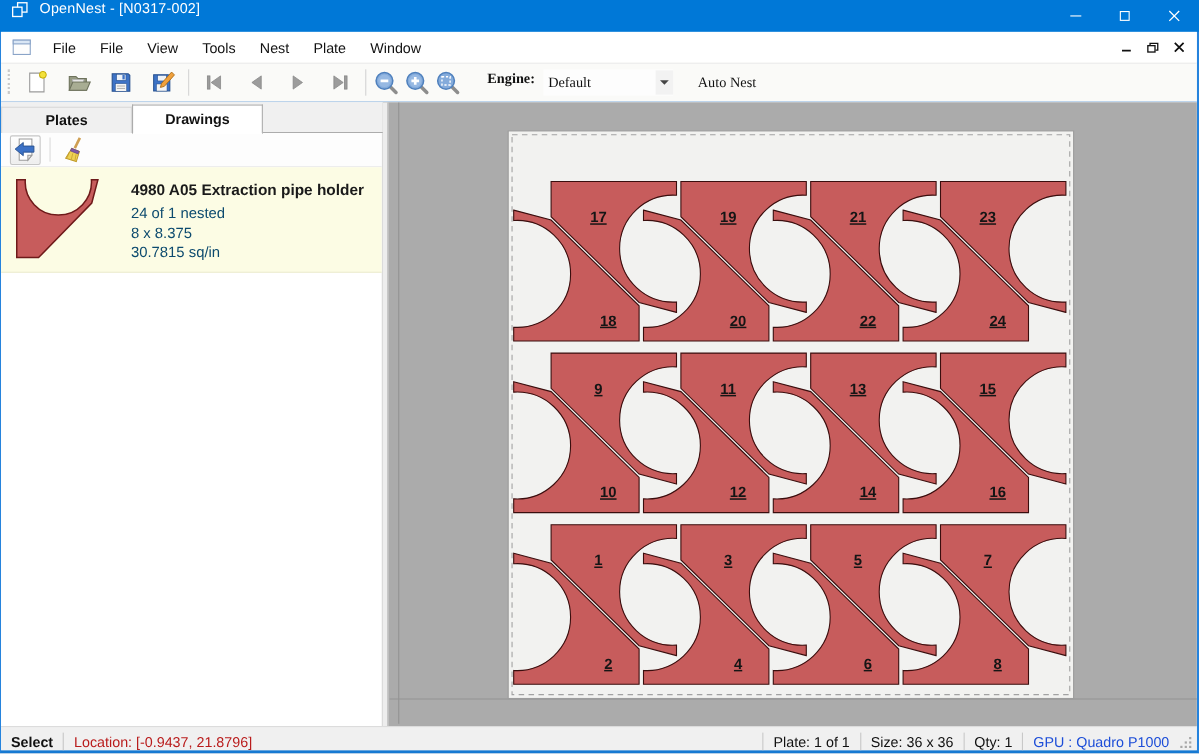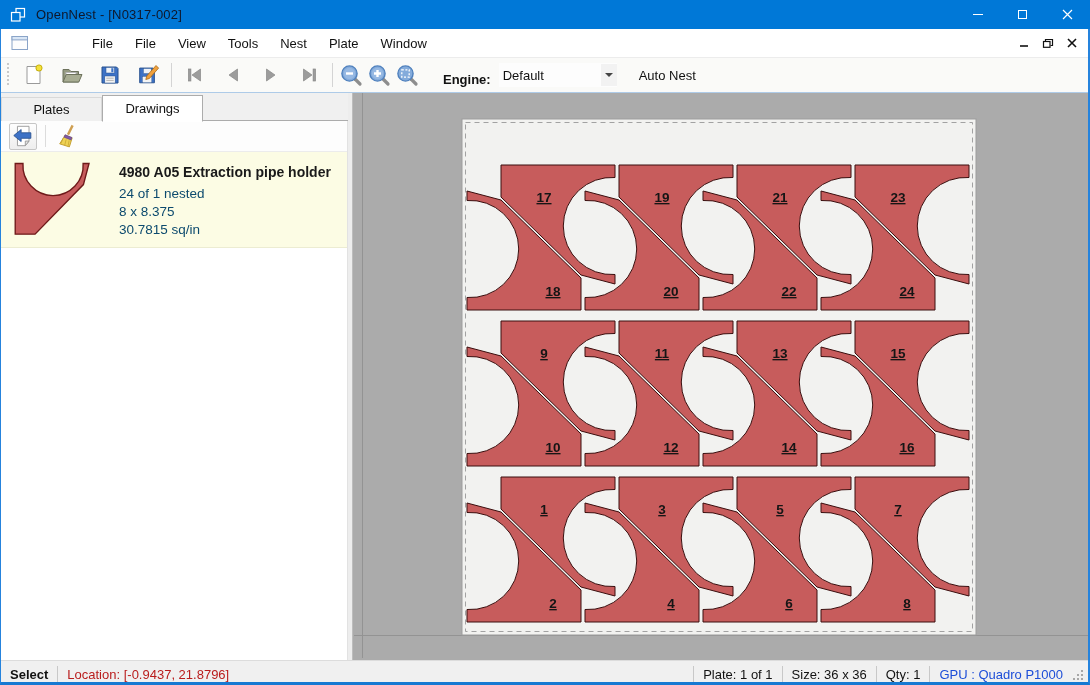--- a/index.html
+++ b/index.html
@@ -3,61 +3,61 @@
 <meta charset="utf-8">
 <style>
   * { margin:0; padding:0; box-sizing:border-box; }
   html,body { width:1090px; height:685px; overflow:hidden;
     font-family:"Liberation Sans", sans-serif; font-size:13px; background:#fff; }
   .window { position:relative; width:1090px; height:685px; background:#fff;
     border-left:1px solid #2583dd; border-right:2px solid #2583dd; border-bottom:3px solid #1679d2; }
 
   
   .titlebar { position:absolute; left:-1px; top:0; width:1090px; height:29px; background:#0078D7;
-    display:flex; align-items:center; color:#0f172a; }
+    display:flex; color:#ffffff; }
   .app-icon { margin-left:9px; width:18px; height:18px; flex:0 0 auto; }
   .title-text { margin-left:9px; font-size:13px; letter-spacing:.2px; }
   .caption-buttons { margin-left:auto; display:flex; height:29px; }
   .cap-btn { width:45px; height:29px; display:flex; align-items:center; justify-content:center; }
   .glyph-min { width:10px; border-top:1px solid #fff; }
   .glyph-max { width:9px; height:9px; border:1px solid #fff; }
 
   
   .menubar { position:absolute; left:0; top:29px; width:1087px; height:28px; background:#fff;
-    display:flex; align-items:center;gap:44px; }
+    display:flex; align-items:center; }
   .mdi-doc { margin-left:10px; width:18px; height:16px; }
   .menu-items { display:flex; margin-left:8px; }
   .menu-item { padding:5px 11px; color:#111; cursor:default; }
   .mdi-controls { margin-left:auto; margin-right:6px; display:flex; align-items:center; gap:4px; }
   .mdi-btn { width:20px; height:18px; display:flex; align-items:center; justify-content:center; }
 
   
   .toolbar { position:absolute; left:0; top:57px; width:1087px; height:36px;
     background:#fafaf8; border-top:1px solid #ececec; border-bottom:1px solid #aecbe8;
     display:flex; align-items:center; }
   .gripper { width:7px; height:24px; margin-left:4px; margin-right:3px;
     background:repeating-linear-gradient(to bottom,#c9c9c9 0 2px,transparent 2px 4px);
     background-size:2px 100%; background-repeat:no-repeat; background-position:2px 0; }
   .tb-btn { width:38px; height:32px; display:flex; align-items:center; justify-content:center; border-radius:2px; }
   .tb-btn.narrow { width:28px; }
   .tb-sep { width:1px; height:24px; background:#d4d4d4; margin:0 4px; }
-  .engine-area { display:flex; align-items:flex-end; margin-left:22px; }
+  .engine-area { display:flex; align-items:flex-start; margin-left:22px;font-family:Liberation Serif, serif; }
   .engine-label { font-weight:bold; color:#111; }
   .engine-combo { display:flex; align-items:center; margin-left:8px; width:118px; height:24px;
     background:#fdfdfd; padding-left:4px; }
   .engine-value { flex:1; color:#111; }
   .combo-arrow-box { width:16px; height:22px; display:flex; align-items:center; justify-content:center; background:#f2f2f2; }
   .combo-arrow { width:0; height:0; border-left:4px solid transparent; border-right:4px solid transparent; border-top:4px solid #444; }
   .auto-nest { margin-left:16px; padding:4px 6px; color:#111; }
 
   
   .left-panel { position:absolute; left:0; top:93px; width:347px; height:567px; background:#f0f0f0; }
   .tabstrip { position:absolute; left:0; top:2px; width:100%; height:26px; border-bottom:1px solid #acacac; display:flex; }
-  .tab { width:101px; height:24px; margin-top:2px; display:flex; align-items:center; justify-content:center;
-    background:#f0f0f0; border:1px solid #d9d9d9; border-bottom:none; color:#111; }
+  .tab { width:119px; height:24px; margin-top:2px; display:flex; align-items:center; justify-content:center;
+    background:#f0f0f0; border:1px solid #d9d9d9; border-bottom:none; color:#111;font-weight:bold; }
   .tab.active { background:#fff; border:1px solid #acacac; border-bottom:1px solid #fff;
     height:27px; margin-top:0; margin-bottom:-1px; z-index:2; }
   .panel-body { position:absolute; left:0; top:28px; width:347px; height:539px; background:#fff; border-right:1px solid #e2e2e2; }
   .panel-toolbar { height:31px; display:flex; align-items:center; border-bottom:1px solid #ececec; background:#fdfdfd; }
   .pt-btn { width:28px; height:27px; margin-left:8px; display:flex; align-items:center; justify-content:center; }
   .pt-btn.bordered { border:1px solid #c6c6c6; background:linear-gradient(#fefefe,#eee); border-radius:2px; }
   .pt-sep { width:1px; height:22px; background:#dcdcdc; margin-left:8px; }
   .drawing-item { display:flex; padding:8px 8px 8px 0; background:#fcfce4; border-bottom:1px solid #ececd2; min-height:89px; }
   .thumb-wrap { width:96px; flex:0 0 auto; display:flex; align-items:flex-start; justify-content:center; padding-top:2px; }
   .drawing-info { padding-top:4px;margin-left:22px; }

